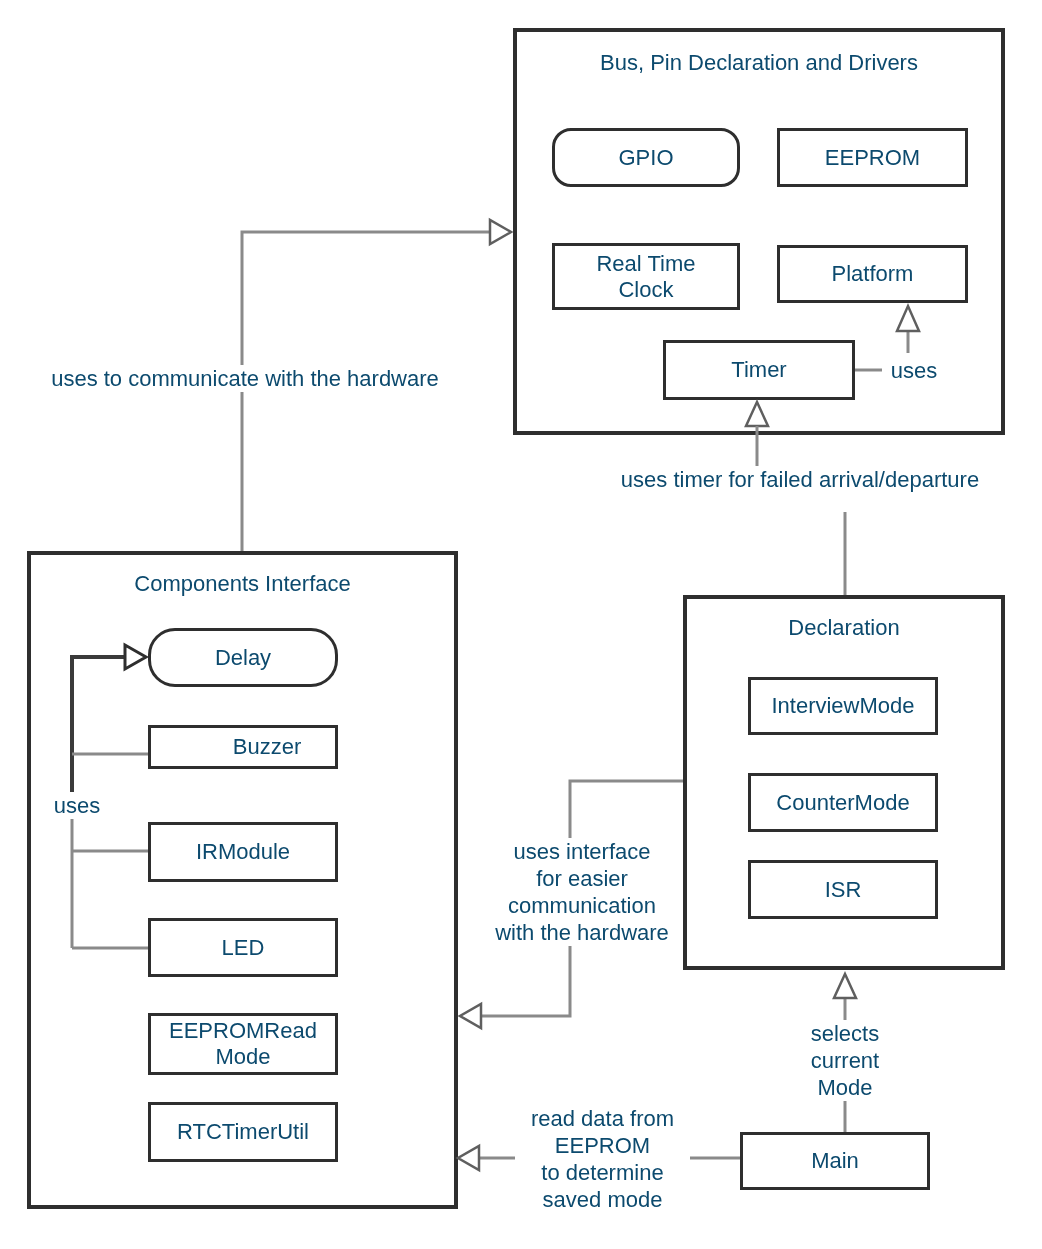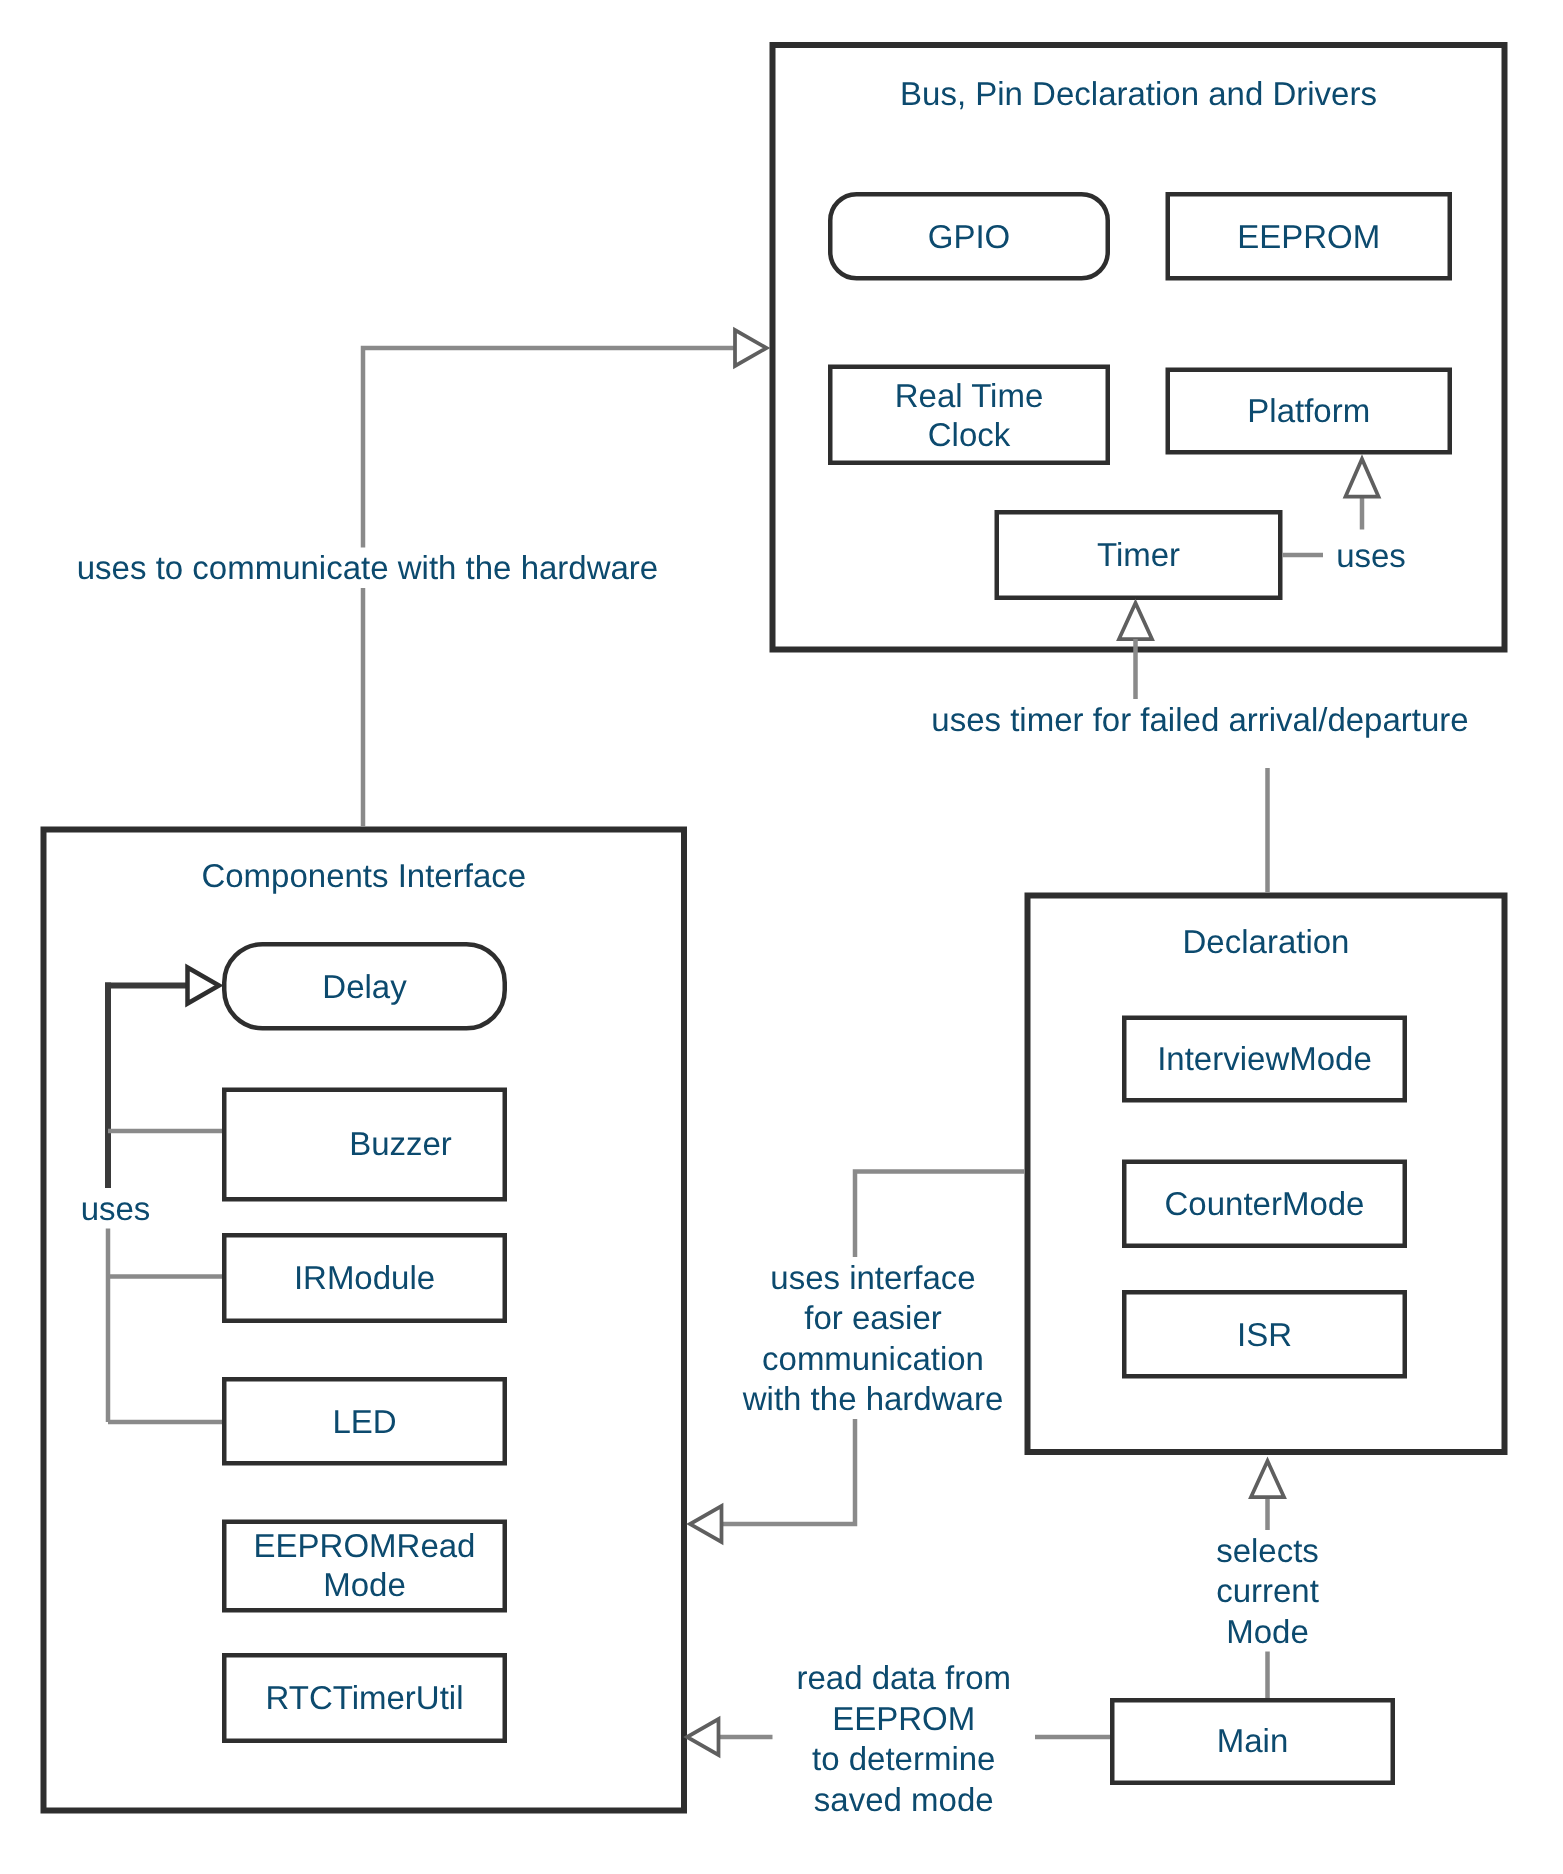--- a/index.html
+++ b/index.html
@@ -68,21 +68,21 @@
   <div class="gtitle" style="left:683px;top:614px;width:322px;">Declaration</div>
 
   <div class="node" style="left:552px;top:128px;width:188px;height:59px;border-radius:19px;">GPIO</div>
   <div class="node" style="left:777px;top:128px;width:191px;height:59px;">EEPROM</div>
   <div class="node" style="left:552px;top:243px;width:188px;height:67px;">Real Time
 Clock</div>
   <div class="node" style="left:777px;top:245px;width:191px;height:58px;">Platform</div>
   <div class="node" style="left:663px;top:340px;width:192px;height:60px;">Timer</div>
 
   <div class="node" style="left:148px;top:628px;width:190px;height:59px;border-radius:27px;">Delay</div>
-  <div class="node" style="left:148px;top:725px;width:190px;height:76px;padding-left:48px;">Buzzer</div>
+  <div class="node" style="left:148px;top:725px;width:190px;height:44px;padding-left:48px;">Buzzer</div>
   <div class="node" style="left:148px;top:822px;width:190px;height:60px;">IRModule</div>
   <div class="node" style="left:148px;top:918px;width:190px;height:59px;">LED</div>
   <div class="node" style="left:148px;top:1013px;width:190px;height:62px;">EEPROMRead
 Mode</div>
   <div class="node" style="left:148px;top:1102px;width:190px;height:60px;">RTCTimerUtil</div>
 
   <div class="node" style="left:748px;top:677px;width:190px;height:58px;">InterviewMode</div>
   <div class="node" style="left:748px;top:773px;width:190px;height:59px;">CounterMode</div>
   <div class="node" style="left:748px;top:860px;width:190px;height:59px;">ISR</div>
 

